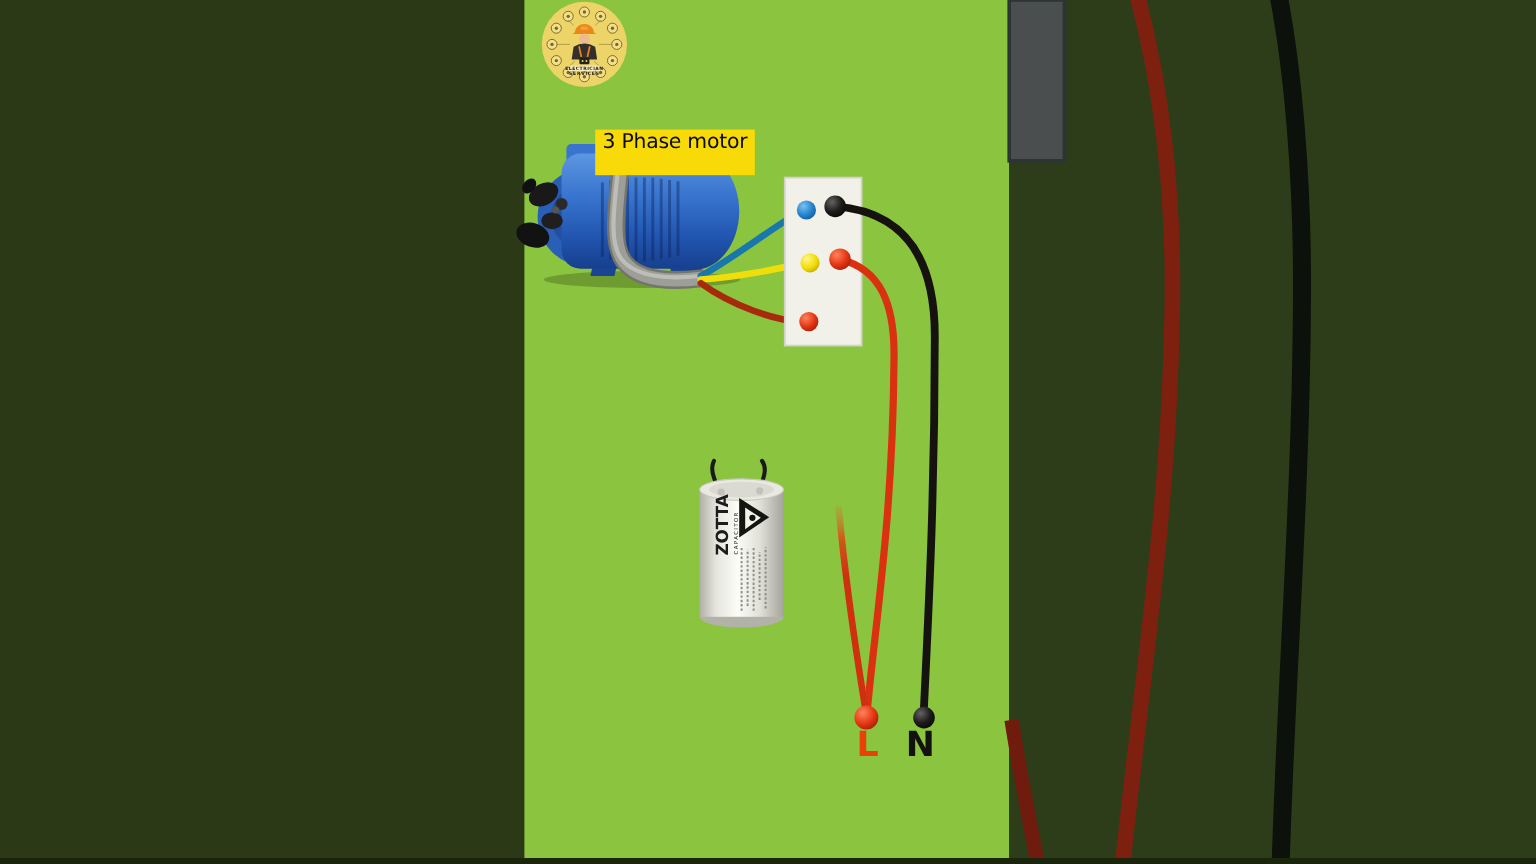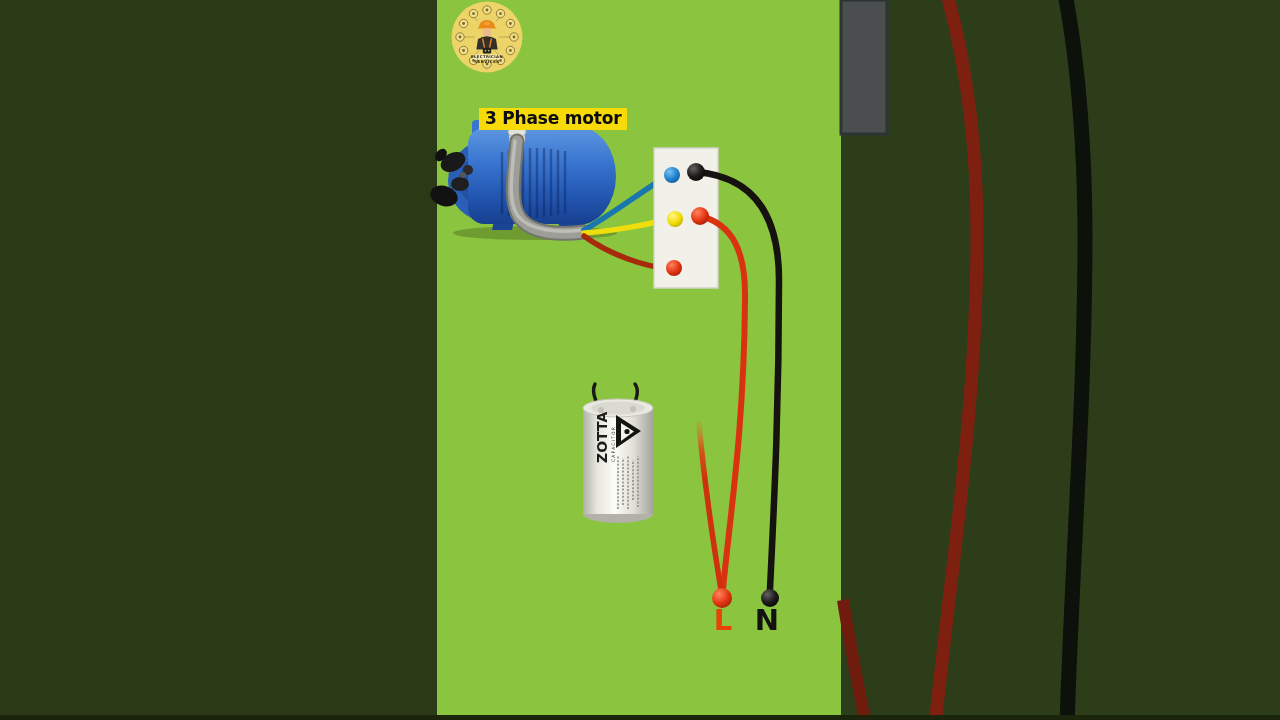--- a/index.html
+++ b/index.html
@@ -3,22 +3,22 @@
 <meta charset="utf-8">
 <style>
   html,body{margin:0;padding:0;background:#000;}
   .stage{position:relative;width:1280px;height:720px;overflow:hidden;background:#2b3917;font-family:"DejaVu Sans","Liberation Sans",sans-serif;}
   .bar{position:absolute;top:0;height:720px;background:#2b3917;}
   .bar.left{left:0;width:437px;}
   .bar.right{left:841px;width:439px;background:#2e3d19;}
   .panel{position:absolute;left:437px;top:0;width:404px;height:720px;background:#8bc43f;}
   svg.scene{position:absolute;left:0;top:0;width:1280px;height:720px;pointer-events:none;}
   .logo{position:absolute;left:451px;top:1px;width:72px;height:72px;}
-  .title{position:absolute;left:479px;top:108px;background:#f7da07;color:#0c0c0c;
-         font-size:17px;font-weight:700;line-height:21px;padding:0 6px 1px 6px;letter-spacing:-0.2px;}
+  .title{position:absolute;left:496px;top:108px;background:#f7da07;color:#0c0c0c;
+         font-size:17px;font-weight:400;line-height:21px;padding:0 6px 17px 6px;letter-spacing:-0.2px;}
   .lbl{position:absolute;top:604px;font-weight:800;font-size:29px;line-height:32px;text-align:center;}
   .lbl.l{left:710px;width:26px;color:#e8420a;}
   .lbl.n{left:752px;width:30px;color:#141210;}
   .bottom-strip{position:absolute;left:0;bottom:0;width:1280px;height:5px;background:#1b250c;z-index:6;}
 </style>
 </head>
 <body>
 
 <div class="stage">
 

